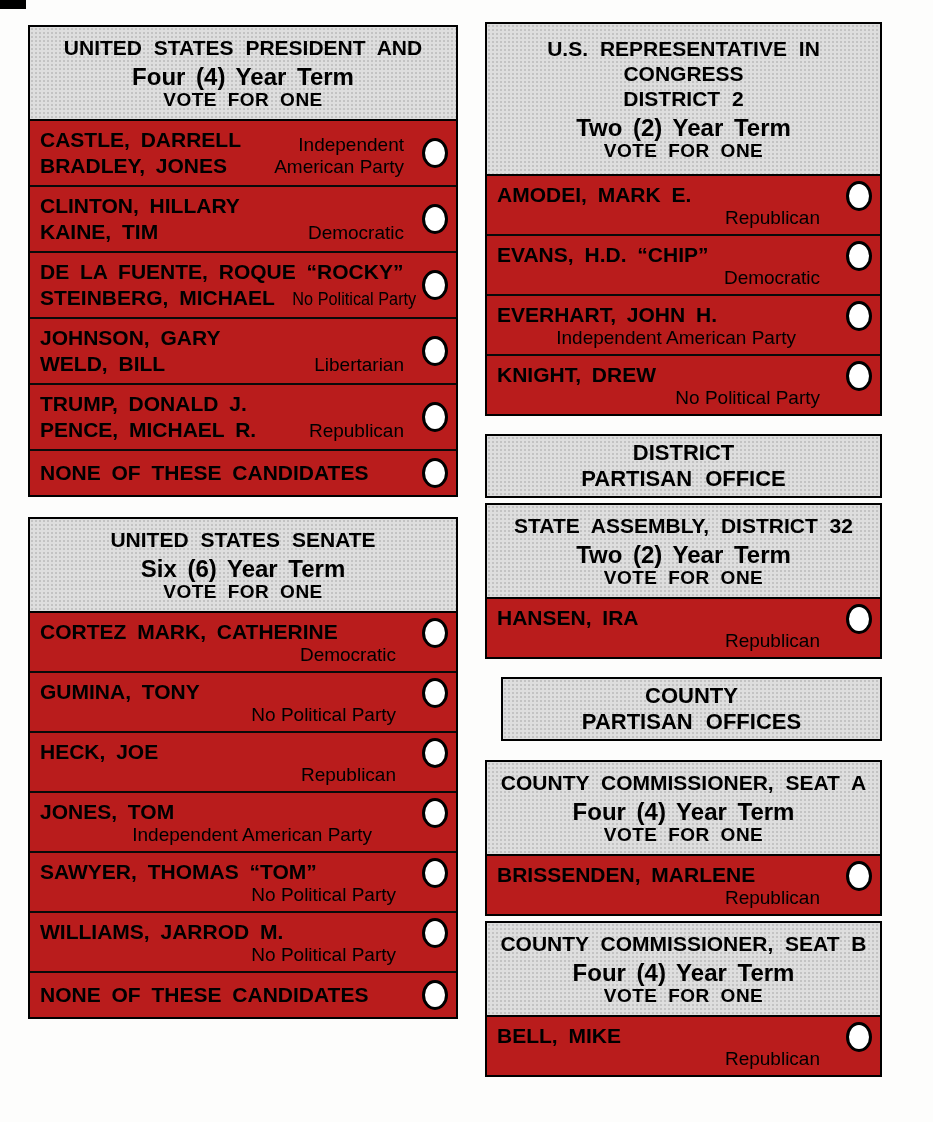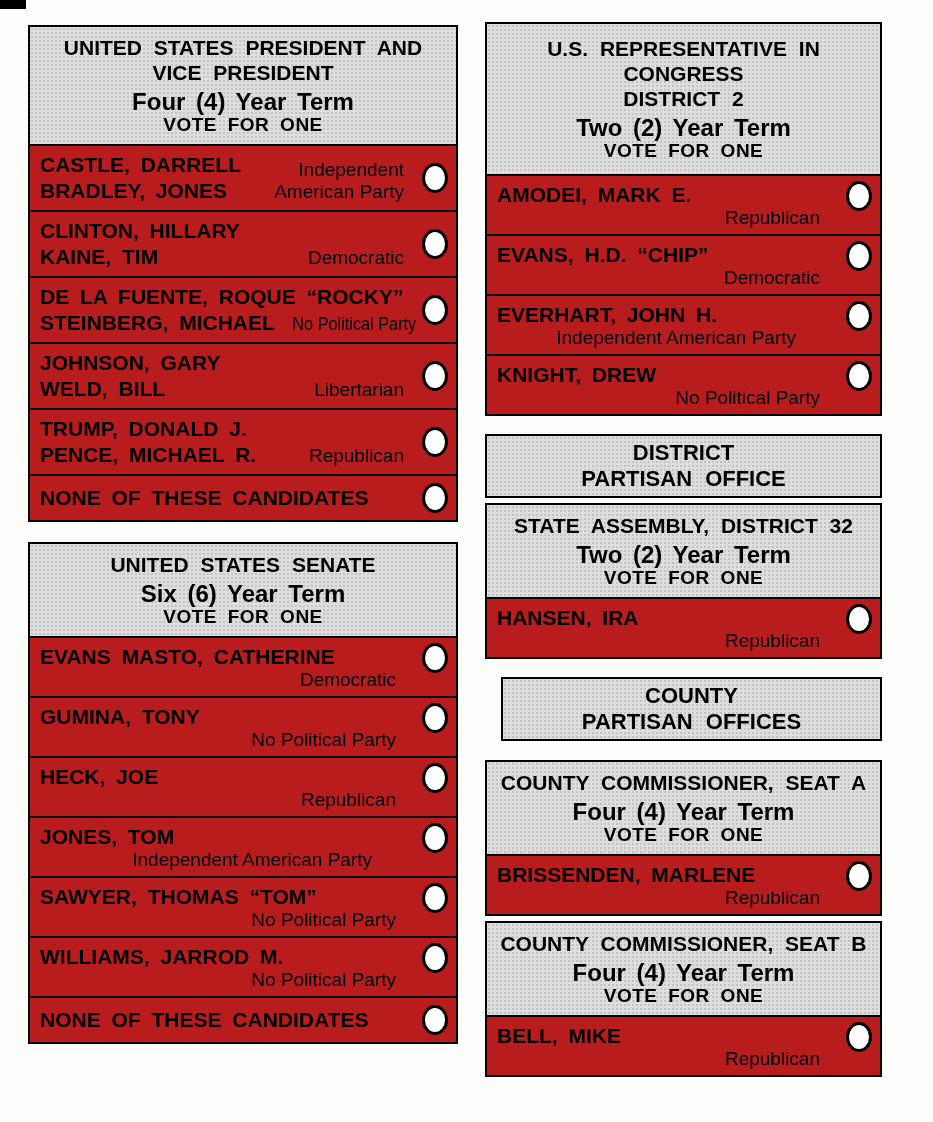--- a/index.html
+++ b/index.html
@@ -68,21 +68,20 @@
 <div class="page">
   <div class="timing-mark"></div>
 
   <div class="col col-left">
 
 
     <div class="contest mb20">
       <div class="contest-header gray">
         <div class="contest-title">
           <div>UNITED STATES PRESIDENT AND</div>
-          <div>VICE PRESIDENT</div>
         </div>
         <div class="contest-term">Four (4) Year Term</div>
         <div class="contest-instr">VOTE FOR ONE</div>
       </div>
 
       <div class="cand pres">
         <div class="names">
           <div>CASTLE, DARRELL</div>
           <div>BRADLEY, JONES</div>
         </div>
@@ -136,21 +135,21 @@
     </div>
 
     <div class="contest">
       <div class="contest-header gray">
         <div class="contest-title">UNITED STATES SENATE</div>
         <div class="contest-term">Six (6) Year Term</div>
         <div class="contest-instr">VOTE FOR ONE</div>
       </div>
 
       <div class="cand single">
-        <div class="names">EVANS MASTO, CATHERINE</div>
+        <div class="names">CORTEZ MARK, CATHERINE</div>
         <div class="party-line">Democratic</div>
         <span class="oval top"></span>
       </div>
       <div class="cand single">
         <div class="names">GUMINA, TONY</div>
         <div class="party-line">No Political Party</div>
         <span class="oval top"></span>
       </div>
       <div class="cand single">
         <div class="names">HECK, JOE</div>

